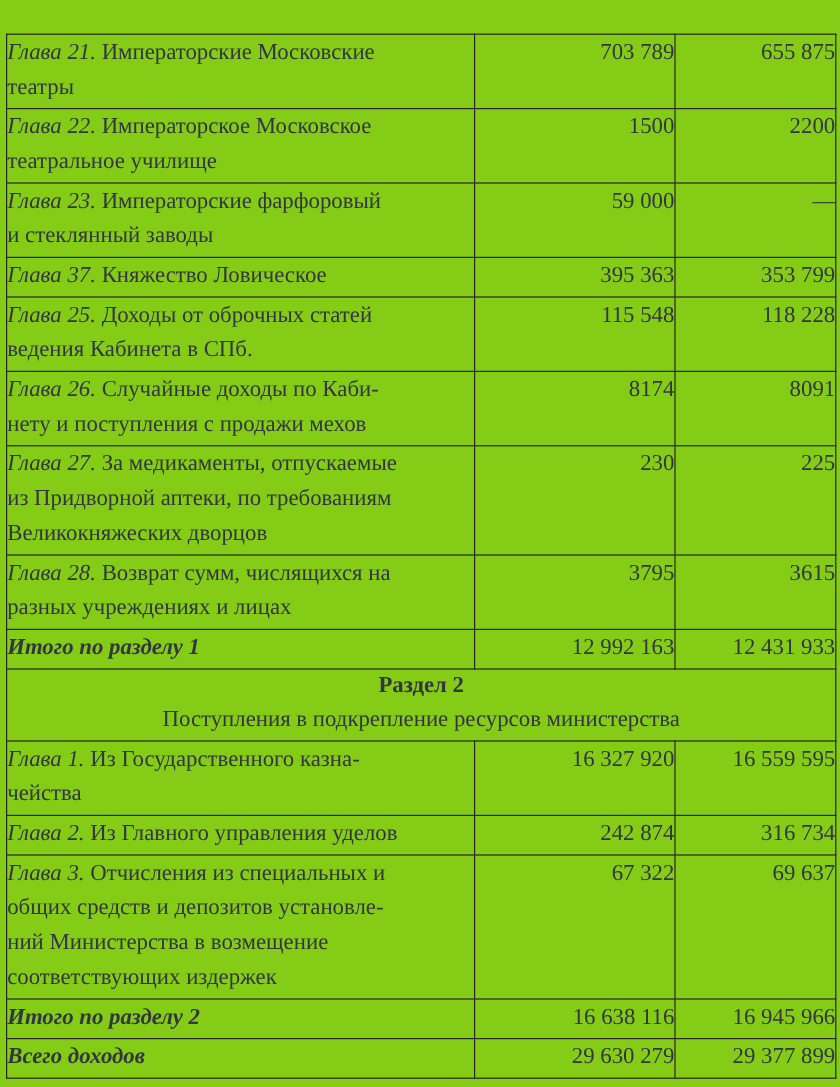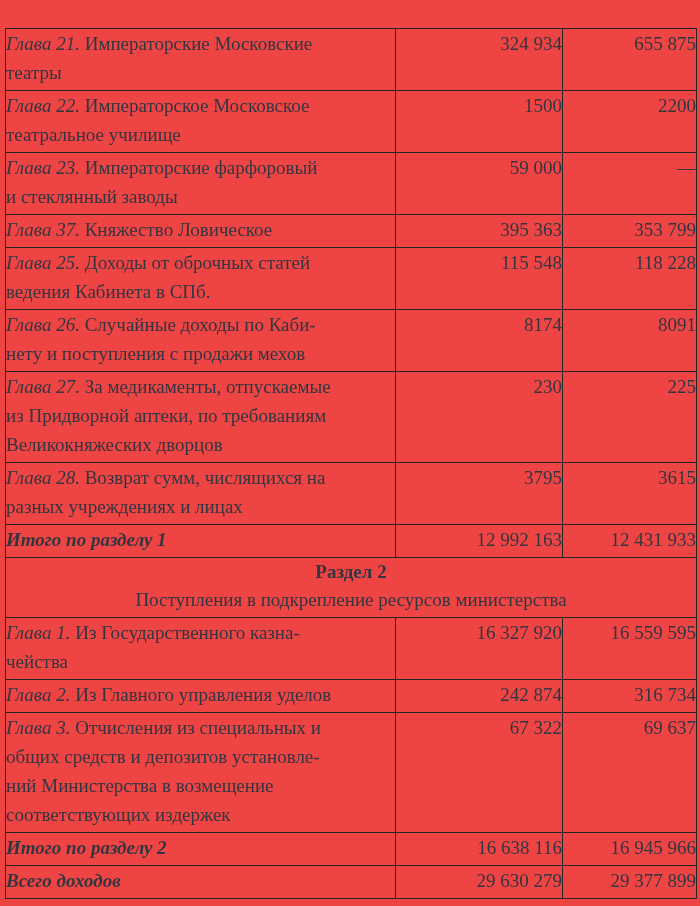--- a/index.html
+++ b/index.html
@@ -38,32 +38,32 @@
   .chapter-label { font-style: italic; }
   .row-text { white-space: pre-line; }
   tr.total .chapter-label { font-weight: bold; }
   td.section-cell { text-align: center; padding: 3px 4px 5px 4px; }
   .sec-title { font-weight: bold; line-height: 28px; }
   .sec-subtitle { line-height: 28px; }
 </style>
 </head>
 <body>
 
-<div class="page" style="color: rgb(51, 54, 64); background: #ef4444;">
+<div class="page" style="color: rgb(51, 54, 64); background: #84cc16;">
   <table class="fin">
     <colgroup>
       <col class="c1">
         <col class="c2">
         <col class="c3">
     </colgroup>
     <tbody>
   <tr>
     <td class="desc-cell" style="border-color: rgb(38, 38, 38);"><span class="chapter-label">Глава 21.</span> <span class="row-text">Императорские Московские
 театры</span></td>
-    <td class="num-cell num-c2" style="border-color: rgb(38, 38, 38);">324 934</td>
+    <td class="num-cell num-c2" style="border-color: rgb(38, 38, 38);">703 789</td>
     <td class="num-cell num-c3" style="border-color: rgb(38, 38, 38);">655 875</td>
   </tr>
 
   <tr>
     <td class="desc-cell" style="border-color: rgb(38, 38, 38);"><span class="chapter-label">Глава 22.</span> <span class="row-text">Императорское Московское
 театральное училище</span></td>
     <td class="num-cell num-c2" style="border-color: rgb(38, 38, 38);">1500</td>
     <td class="num-cell num-c3" style="border-color: rgb(38, 38, 38);">2200</td>
   </tr>
 

